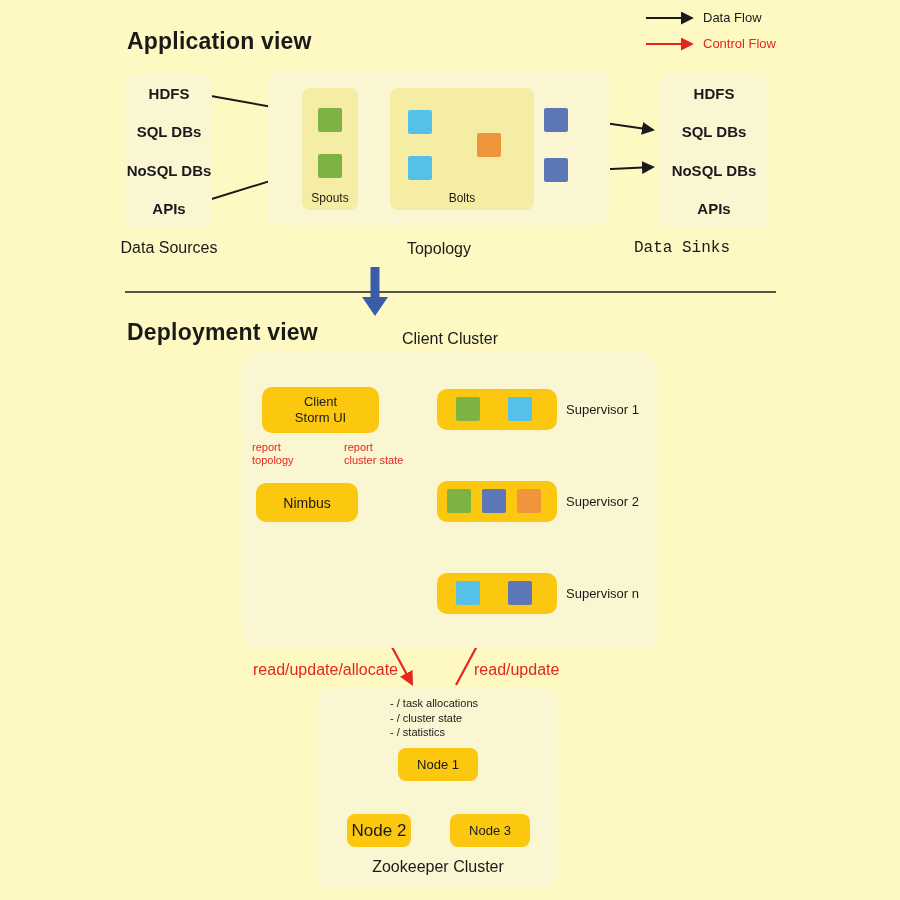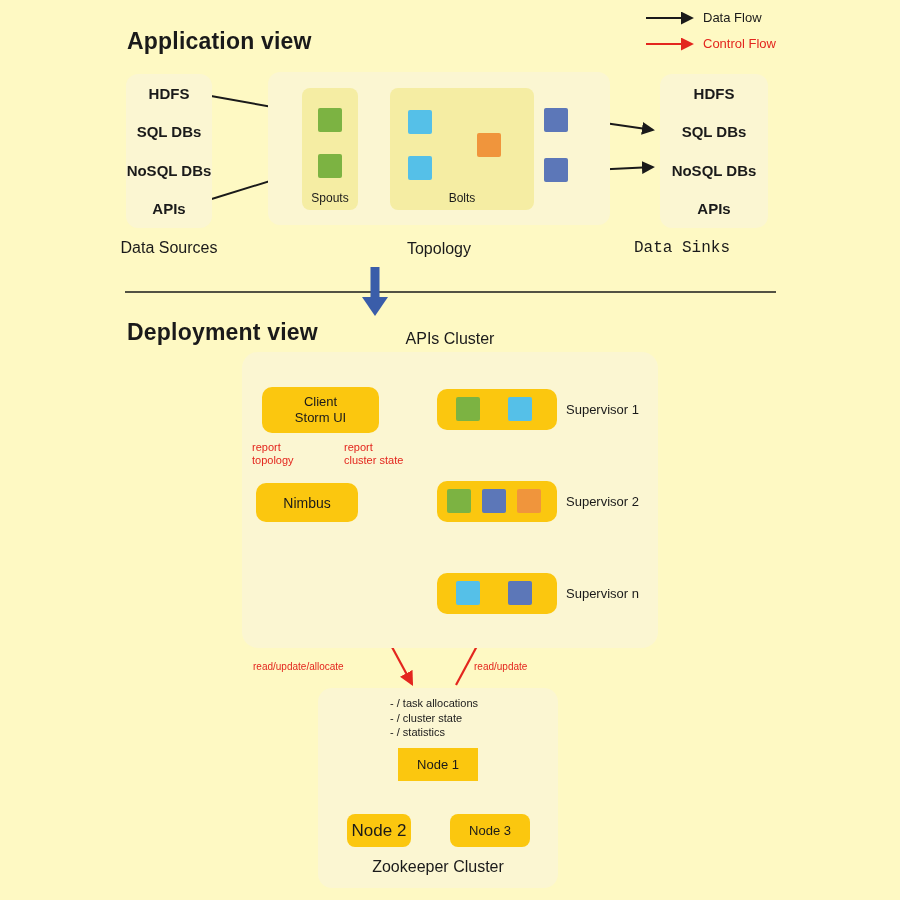--- a/index.html
+++ b/index.html
@@ -15,21 +15,21 @@
   .sq-green{background:#7CB342;}
   .sq-lblue{background:#55C0E8;}
   .sq-dblue{background:#5C77B8;}
   .sq-orange{background:#F0953C;}
   .view-title{font-size:23px;font-weight:bold;letter-spacing:.2px;}
   .list-col{display:flex;flex-direction:column;justify-content:space-around;align-items:center;font-size:15px;}
   .list-col div{white-space:nowrap;}
   .caption{font-size:16px;text-align:center;}
   .small-label{font-size:12px;text-align:center;}
   .red-note{font-size:11px;line-height:13px;color:#E3261E;}
-  .red-note-lg{font-size:10px;color:#E3261E;white-space:nowrap;}
+  .red-note-lg{font-size:16px;color:#E3261E;white-space:nowrap;}
   .sup-label{font-size:13px;display:flex;align-items:center;height:41px;}
   .legend-text{font-size:13px;}
   svg{position:absolute;left:0;top:0;pointer-events:none;}
 </style>
 </head>
 <body>
 
 <div id="canvas">
 
   <svg width="900" height="900">
@@ -115,21 +115,21 @@
 
   <div class="abs panel list-col" style="left:660px;top:74px;width:108px;height:154px;">
     <div>HDFS</div>
     <div>SQL DBs</div>
     <div>NoSQL DBs</div>
     <div>APIs</div>
   </div>
   <div class="abs caption" style="left:628px;top:239px;width:108px;font-family:Liberation Mono, monospace;">Data Sinks</div>
 
   <div class="abs view-title" style="left:127px;top:303px;margin-top:16px;">Deployment view</div>
-  <div class="abs caption" style="left:350px;top:330px;width:200px;">APIs Cluster</div>
+  <div class="abs caption" style="left:350px;top:330px;width:200px;">Client Cluster</div>
 
   <div class="abs panel" style="left:242px;top:352px;width:416px;height:296px;border-radius:16px;"></div>
 
   <div class="abs gold-box" style="left:262px;top:387px;width:117px;height:46px;font-size:13px;line-height:16px;flex-direction:column;">
     <div>Client</div>
     <div>Storm UI</div>
   </div>
 
   <div class="abs red-note" style="left:252px;top:441px;">
     <div>report</div>
@@ -166,19 +166,19 @@
   <div class="abs red-note-lg" style="left:474px;top:661px;">read/update</div>
 
   <div class="abs panel" style="left:318px;top:688px;width:240px;height:200px;border-radius:14px;"></div>
 
   <div class="abs" style="left:390px;top:696px;font-size:11px;line-height:14.5px;">
     <div>- / task allocations</div>
     <div>- / cluster state</div>
     <div>- / statistics</div>
   </div>
 
-  <div class="abs gold-box" style="left:398px;top:748px;width:80px;height:33px;font-size:13px;border-radius:0;">Node 1</div>
+  <div class="abs gold-box" style="left:398px;top:748px;width:80px;height:33px;font-size:13px;border-radius:8px;">Node 1</div>
   <div class="abs gold-box" style="left:347px;top:814px;width:64px;height:33px;font-size:17px;border-radius:8px;">Node 2</div>
   <div class="abs gold-box" style="left:450px;top:814px;width:80px;height:33px;font-size:13px;border-radius:8px;">Node 3</div>
 
   <div class="abs caption" style="left:318px;top:858px;width:240px;font-size:16px;">Zookeeper Cluster</div>
 
 </div>
 
 </body></html>

